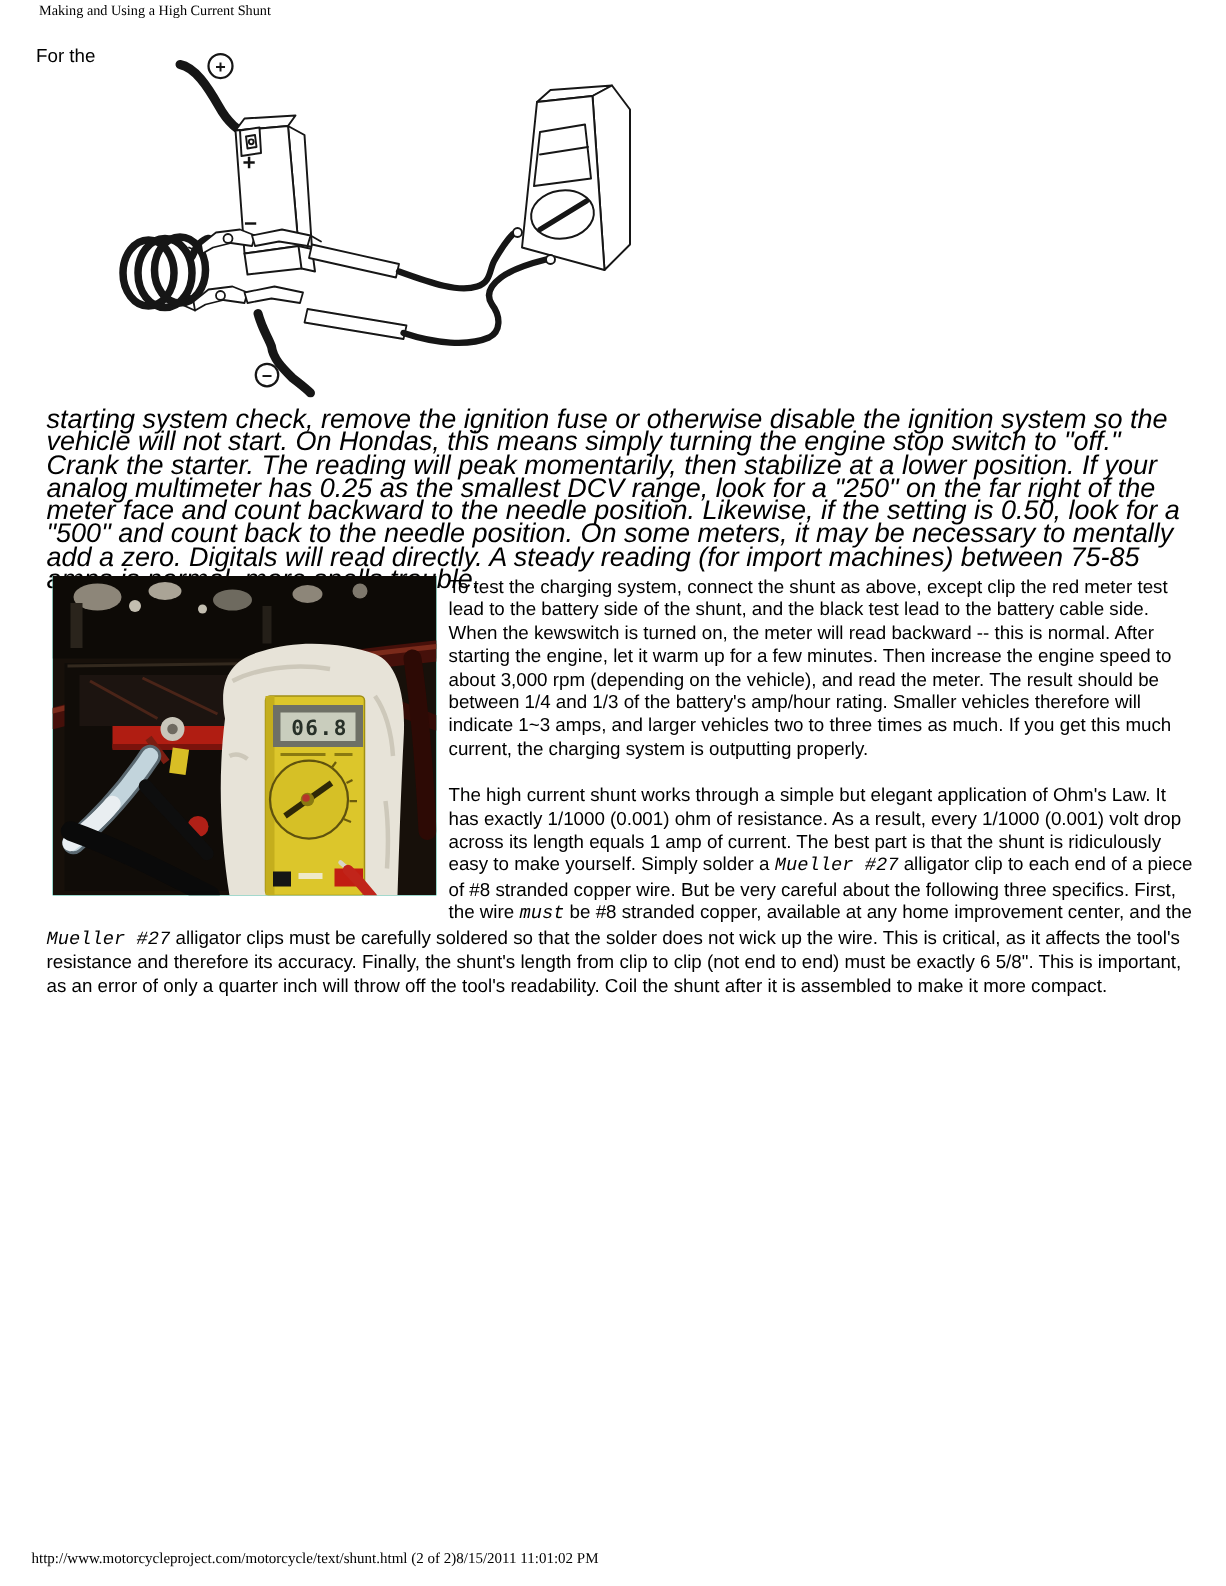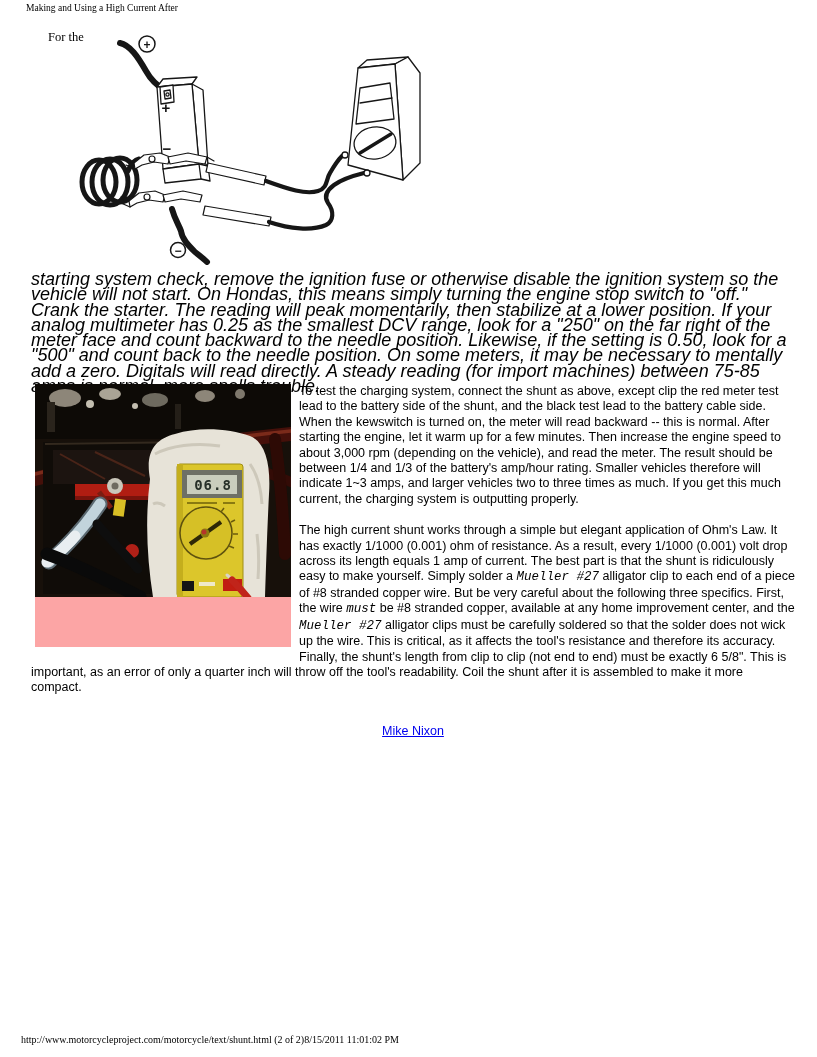--- a/index.html
+++ b/index.html
@@ -10,46 +10,46 @@
   }
   .print-header{
     position:absolute;left:26px;top:3px;
     font-family:"Liberation Serif",serif;font-size:9.5px;color:#000;
   }
   .print-footer{
     position:absolute;left:21px;top:1034px;
     font-family:"Liberation Serif",serif;font-size:10px;color:#000;white-space:nowrap;
   }
   .intro-fragment{
-    position:absolute;left:48px;top:30px;width:54px;
-    font-size:12.5px;line-height:15.3px;font-family:Liberation Serif, serif;
+    position:absolute;left:24px;top:30px;width:54px;
+    font-size:12.5px;line-height:15.3px;
   }
   .diagram-wrap{position:absolute;left:68px;top:33px;width:395px;height:232px;}
   .para-starting{
     position:absolute;left:31px;top:272px;width:764px;
     font-size:18px;line-height:15.3px;font-style:italic;
   }
   .article-body{
     position:absolute;left:31px;top:384px;width:764px;
     font-size:12.5px;line-height:15.4px;
   }
   .photo-float{
-    float:left;width:256px;height:263px;margin:0 8px 5px 4px;
-    background:#fca5a5;overflow:hidden;
+    float:left;width:256px;height:213px;margin:0 8px 5px 4px;
+    background:#5eead4;overflow:hidden;
   }
   .para{margin:0 0 16px 0;}
   .author-row{text-align:center;margin-top:28px;}
   a.author-link{color:#0000EE;text-decoration:underline;}
   .it{font-style:italic;font-family:Liberation Mono, monospace;}
   svg text.diag-sym{font-family:"Liberation Sans",sans-serif;font-weight:bold;}
 </style>
 </head>
 <body>
 
-<div class="print-header">Making and Using a High Current After</div>
+<div class="print-header">Making and Using a High Current Shunt</div>
 
 <div class="intro-fragment">For the</div>
 
 <div class="diagram-wrap">
 <svg width="395" height="232" viewBox="0 0 395 232">
   <g fill="none" stroke="#161616" stroke-linecap="round" stroke-linejoin="round">
 
     <path d="M52,10 C62,12 70,24 78,38 C84,49 91,54 98,58" stroke-width="6"></path>
 
     <g>
@@ -206,18 +206,15 @@
       <g fill="none" stroke-linecap="round">
         <path d="M192,191 L199,197" stroke="#d8d4c8" stroke-width="3"></path>
         <path d="M197,196 C204,203 209,209 213,214" stroke="#c1241a" stroke-width="7"></path>
       </g>
     </svg>
   </div>
 
   <p class="para">To test the charging system, connect the shunt as above, except clip the red meter test lead to the battery side of the shunt, and the black test lead to the battery cable side. When the kewswitch is turned on, the meter will read backward -- this is normal. After starting the engine, let it warm up for a few minutes. Then increase the engine speed to about 3,000 rpm (depending on the vehicle), and read the meter. The result should be between 1/4 and 1/3 of the battery's amp/hour rating. Smaller vehicles therefore will indicate 1~3 amps, and larger vehicles two to three times as much. If you get this much current, the charging system is outputting properly.</p>
   <p class="para"><span>The high current shunt works through a simple but elegant application of Ohm's Law. It has exactly 1/1000 (0.001) ohm of resistance. As a result, every 1/1000 (0.001) volt drop across its length equals 1 amp of current. The best part is that the shunt is ridiculously easy to make yourself. Simply solder a </span><span class="it">Mueller #27</span><span> alligator clip to each end of a piece of #8 stranded copper wire. But be very careful about the following three specifics. First, the wire </span><span class="it">must</span><span> be #8 stranded copper, available at any home improvement center, and the </span><span class="it">Mueller #27</span><span> alligator clips must be carefully soldered so that the solder does not wick up the wire. This is critical, as it affects the tool's resistance and therefore its accuracy. Finally, the shunt's length from clip to clip (not end to end) must be exactly 6 5/8". This is important, as an error of only a quarter inch will throw off the tool's readability. Coil the shunt after it is assembled to make it more compact.</span></p>
 
-  <div class="author-row">
-    <a class="author-link" href="#">Mike Nixon</a>
-  </div>
 </div>
 
 <div class="print-footer">http://www.motorcycleproject.com/motorcycle/text/shunt.html (2 of 2)8/15/2011 11:01:02 PM</div>
 
 </body></html>

